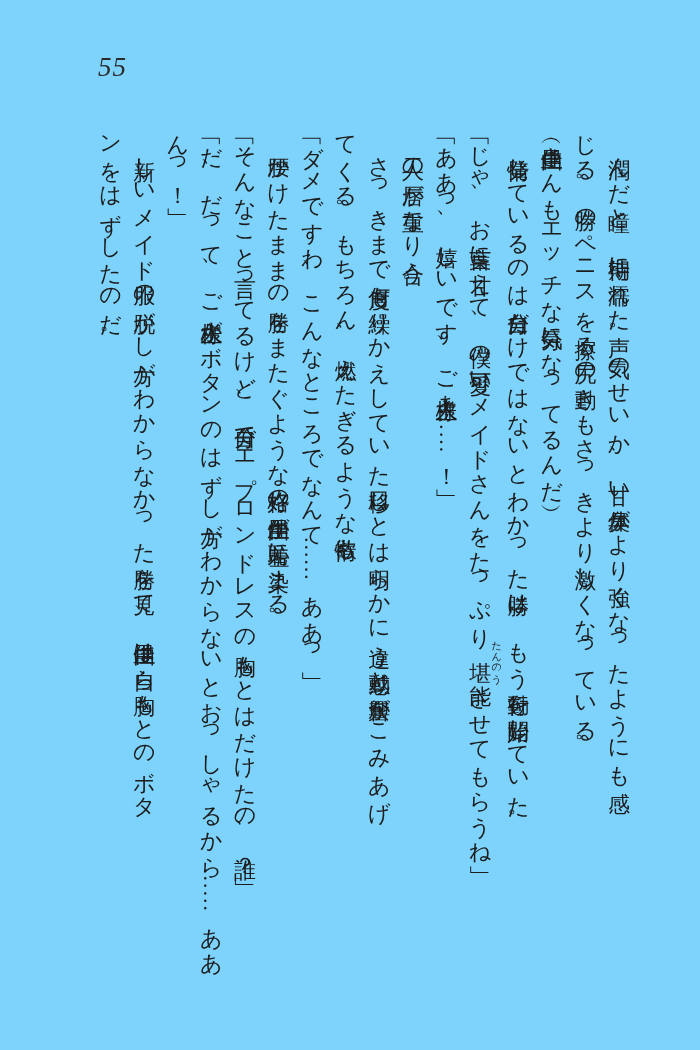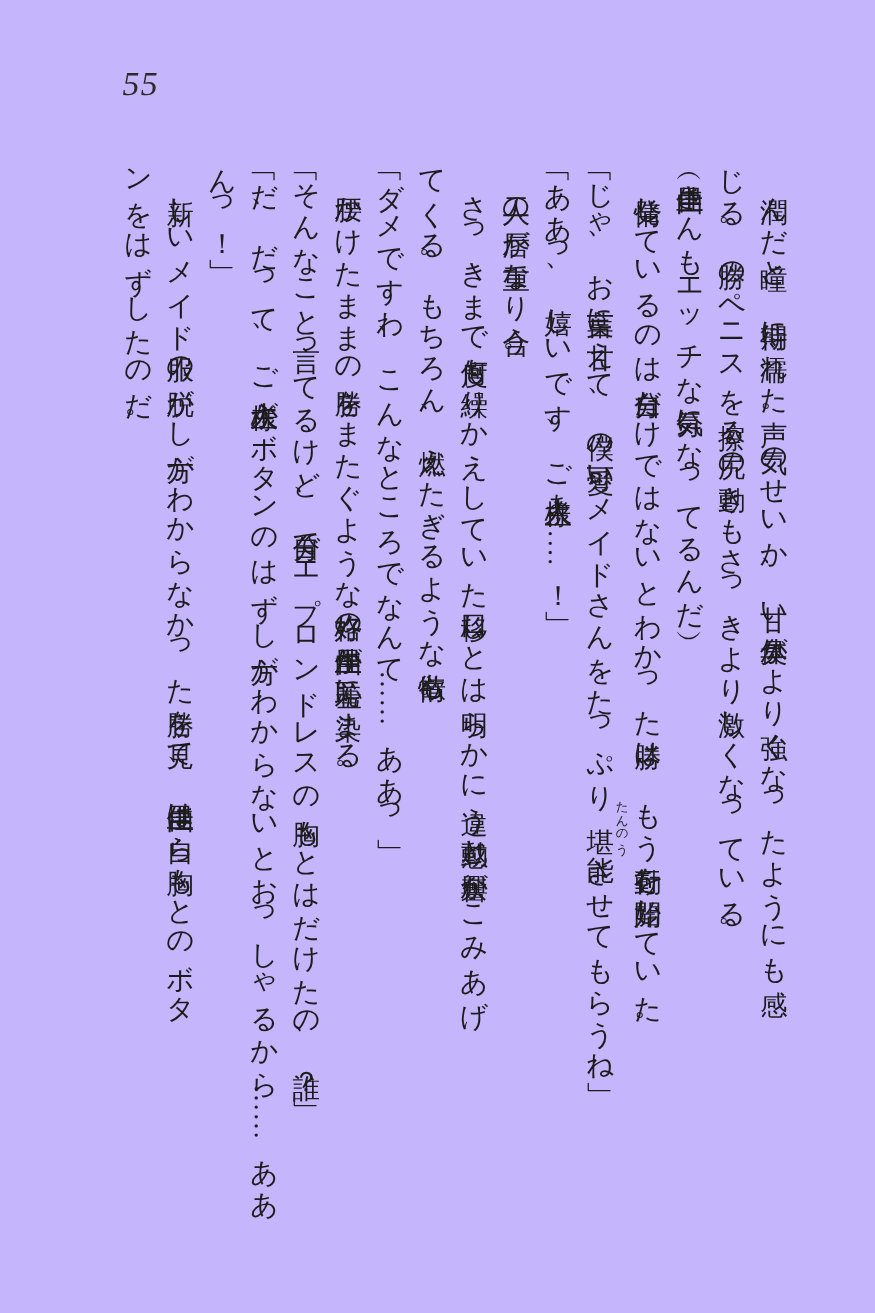--- a/index.html
+++ b/index.html
@@ -10,21 +10,21 @@
     width: 700px;
     height: 1050px;
     background: #fefefe;
     position: relative;
     overflow: hidden;
     font-family: "Liberation Serif", "DejaVu Serif", serif;
   }
   .page-frame {
     position: absolute;
     inset: 0;
-    background: #c4b5fd;
+    background: #7dd3fc;
   }
   .page-number {
     position: absolute;
     top: 52px;
     left: 98px;
     font-size: 27px;
     font-style: italic;
     color: #2a2a2a;
     letter-spacing: 1px;
   }

